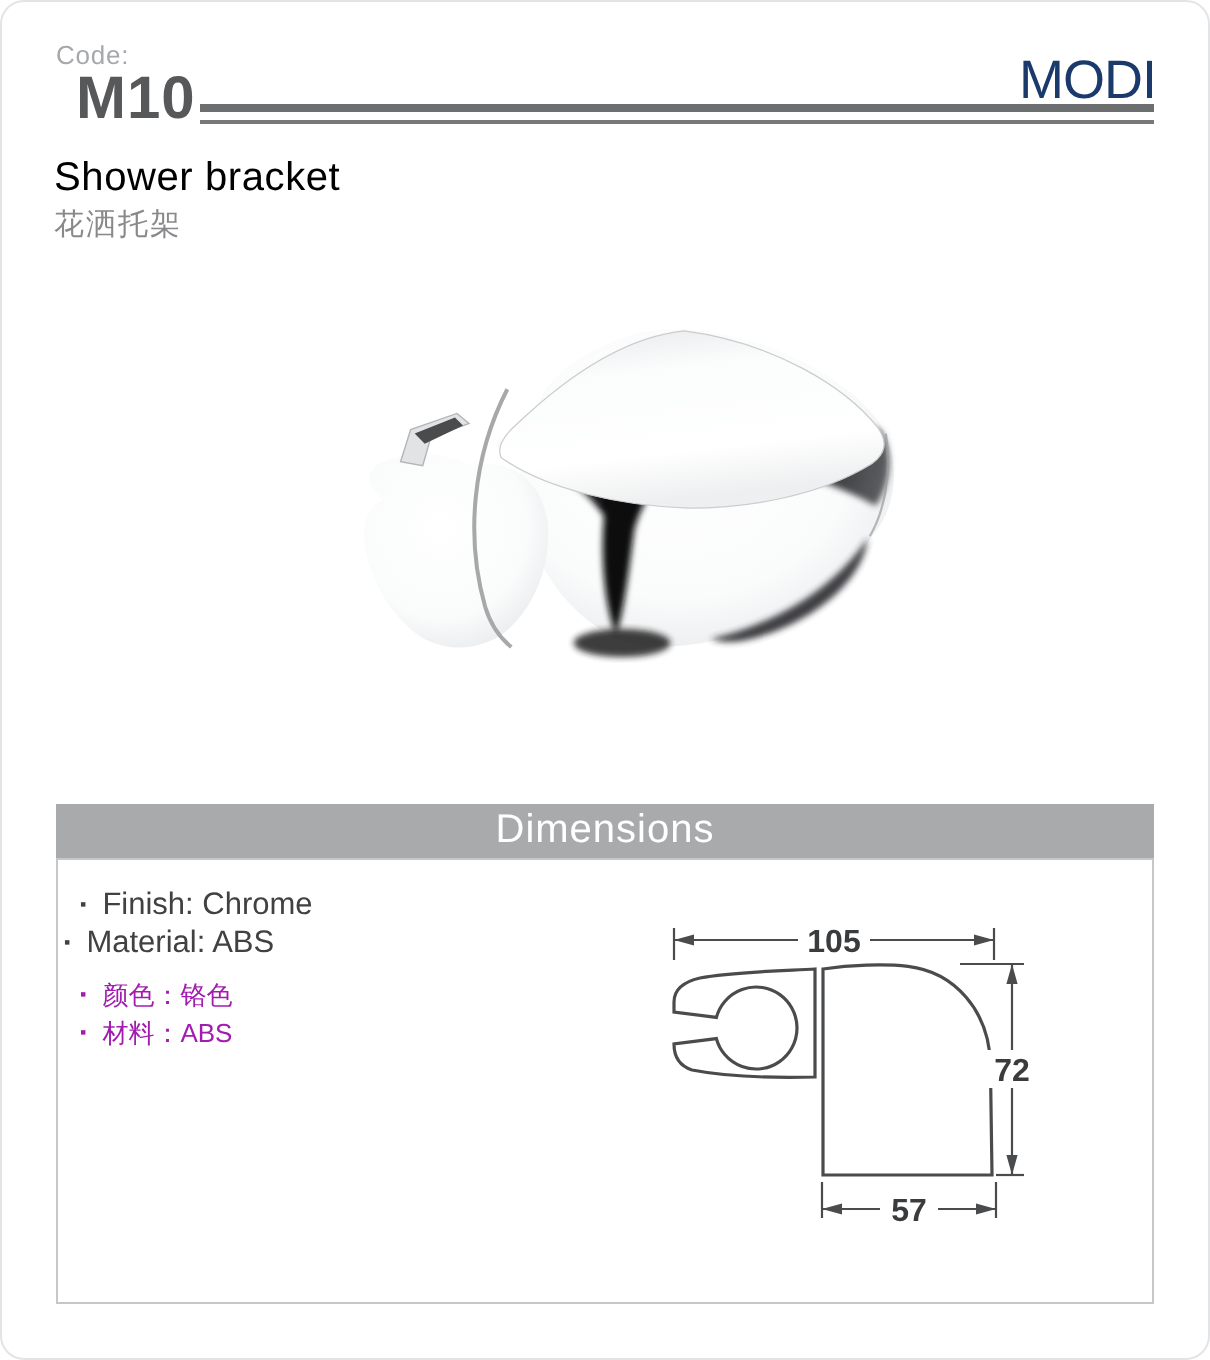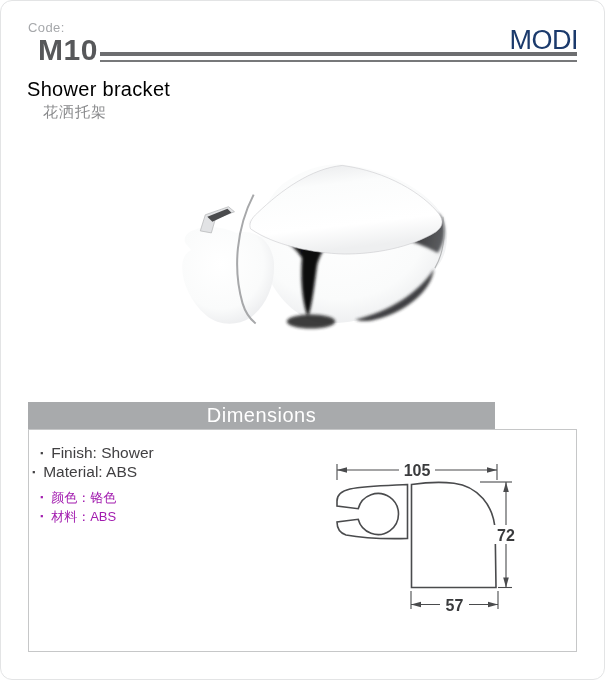--- a/index.html
+++ b/index.html
@@ -19,26 +19,26 @@
   .code-value{
     position:absolute;left:26px;top:33px;font-size:30px;font-weight:bold;color:#57585a;letter-spacing:.5px;margin-left:12px;
   }
   .rule-1{position:absolute;left:100px;right:28px;top:52px;height:4px;background:#6d6e70;}
   .rule-2{position:absolute;left:100px;right:28px;top:60px;height:2px;background:#77787a;}
   .brand-logo{
     position:absolute;right:27px;top:25px;font-size:27px;font-weight:400;color:#1b3a6c;
     letter-spacing:-.5px;
   }
   .title-en{position:absolute;left:27px;top:78px;font-size:20px;color:#000000;letter-spacing:.3px;}
-  .title-zh{position:absolute;left:27px;top:103px;font-size:15px;color:#88898b;letter-spacing:1px;margin-left:16px;}
+  .title-zh{position:absolute;left:27px;top:103px;font-size:15px;color:#88898b;letter-spacing:1px;}
   
   .photo{position:absolute;left:158px;top:152px;width:292px;height:192px;}
   
   .dim-bar{
-    position:absolute;left:28px;top:402px;width:467px;height:27px;background:#a8aaac;
+    position:absolute;left:28px;top:402px;width:549px;height:27px;background:#a8aaac;
     color:#ffffff;font-size:20px;letter-spacing:.5px;text-align:center;line-height:27px;
   }
   .dim-box{
     position:absolute;left:28px;top:429px;width:547px;height:221px;
     border:1px solid #c6c7c8;background:#ffffff;
   }
   .spec{position:absolute;white-space:nowrap;}
   .spec-en{font-size:15.5px;color:#414042;}
   .spec-zh{font-size:13px;color:#a21caf;}
   .spec::before{content:"▪";font-size:9px;vertical-align:2px;margin-right:8px;color:inherit;}
@@ -113,21 +113,21 @@
            C 90,72 92,66 99,60 C 122,38 152,16 183,13 Z" fill="url(#gPanel)" stroke="#cbccce" stroke-width="0.6"></path>
 
   <path d="M 95,42 C 78,75 74,115 84,150 C 87,160 92,166 97,170" fill="none" stroke="#a7a8aa" stroke-width="2"></path>
 
   <path d="M 283,64 C 286,85 282,103 275,115" fill="none" stroke="#9a9b9d" stroke-width="1.1" opacity="0.7"></path>
 </svg>
 
 <div class="dim-bar">Dimensions</div>
 <div class="dim-box"></div>
 
-<div class="spec spec-en spec-en1">Finish: Shower</div>
+<div class="spec spec-en spec-en1">Finish: Chrome</div>
 <div class="spec spec-en spec-en2">Material: ABS</div>
 <div class="spec spec-zh spec-zh1">颜色：铬色</div>
 <div class="spec spec-zh spec-zh2">材料：ABS</div>
 
 <svg class="drawing" viewBox="0 0 212 165" aria-hidden="true">
   <g stroke="#4a4b4d" stroke-width="1.6" fill="none">
 
     <path d="M 77.5,29.5 C 58,30.5 35,31 20,34 Q 7,37 7,46 L 7,51
              L 28.2,53.7 A 20.5,20.5 0 1 1 28.2,64.3 L 7,67
              Q 7,77 16,80 C 34,83.5 57,84 77.5,83.5 L 77.5,29.5 Z"></path>

